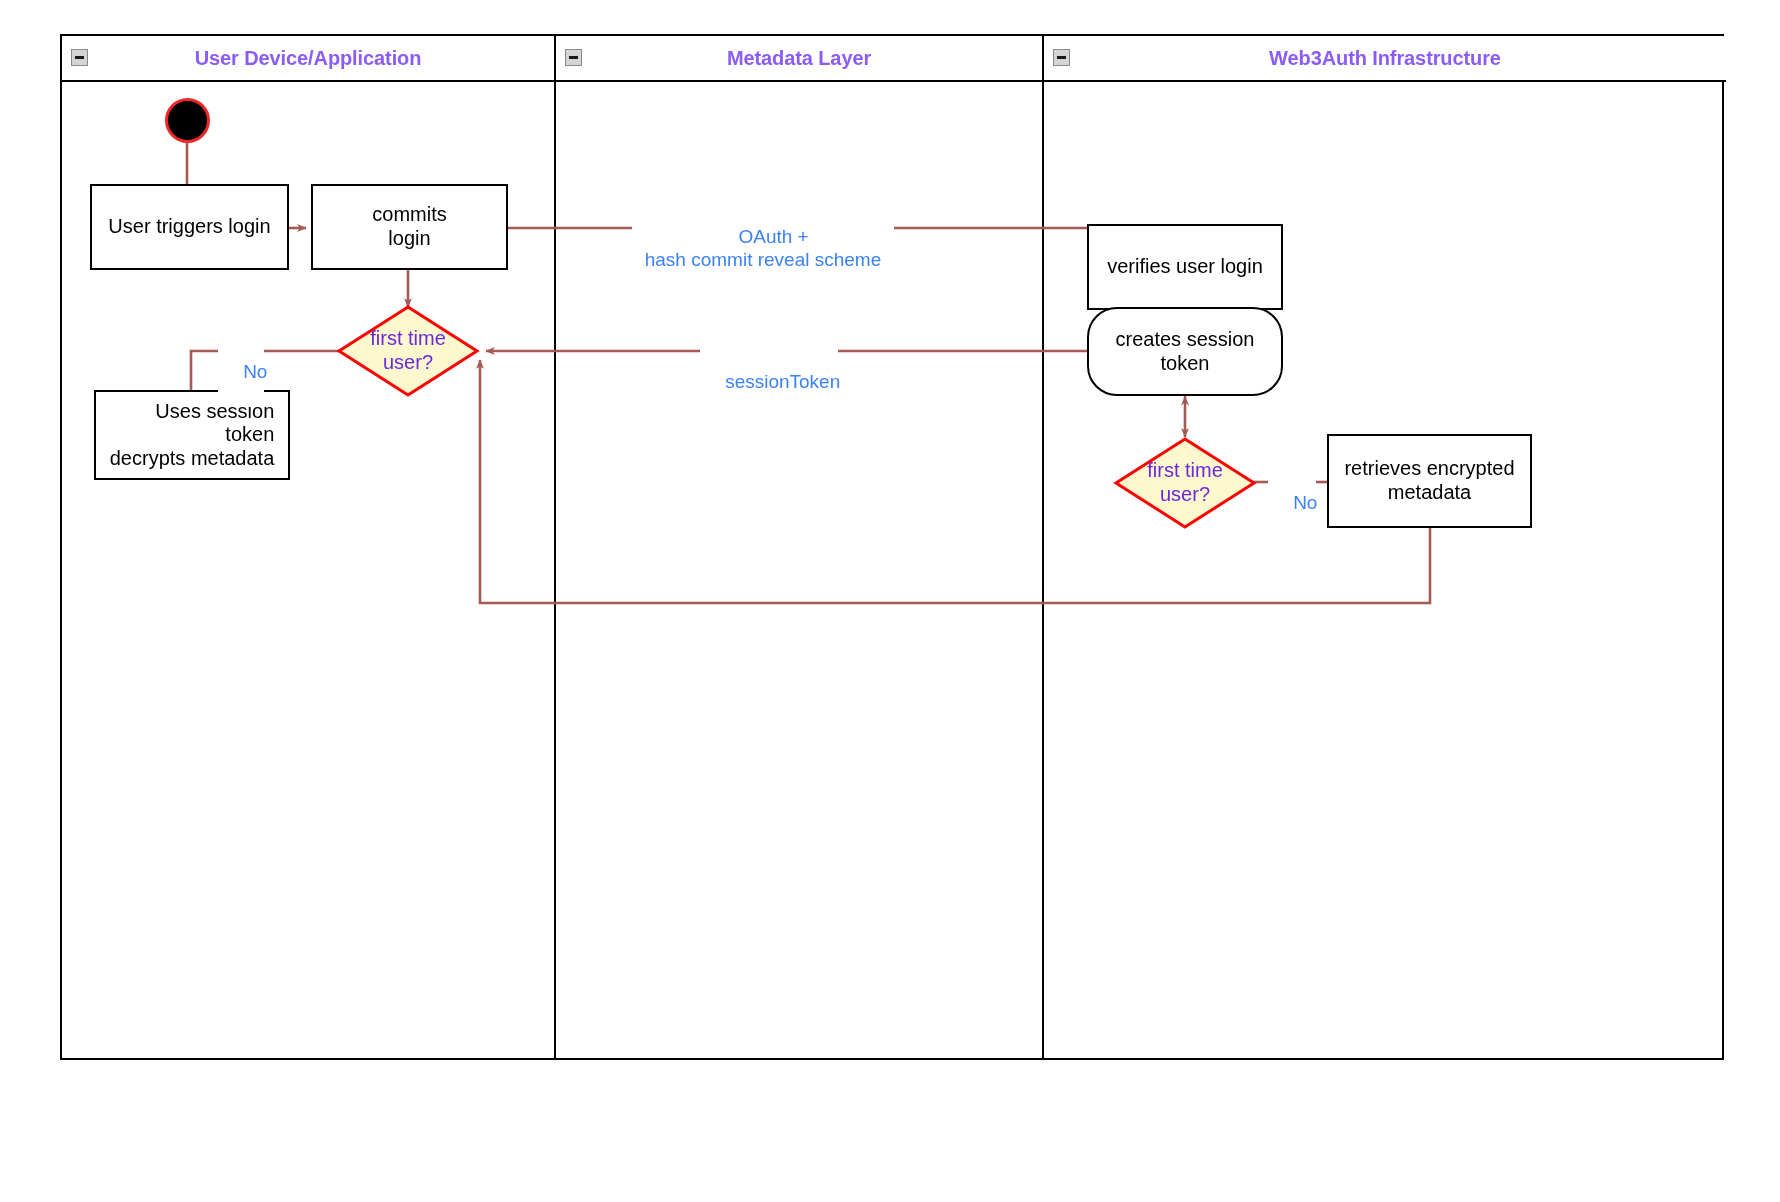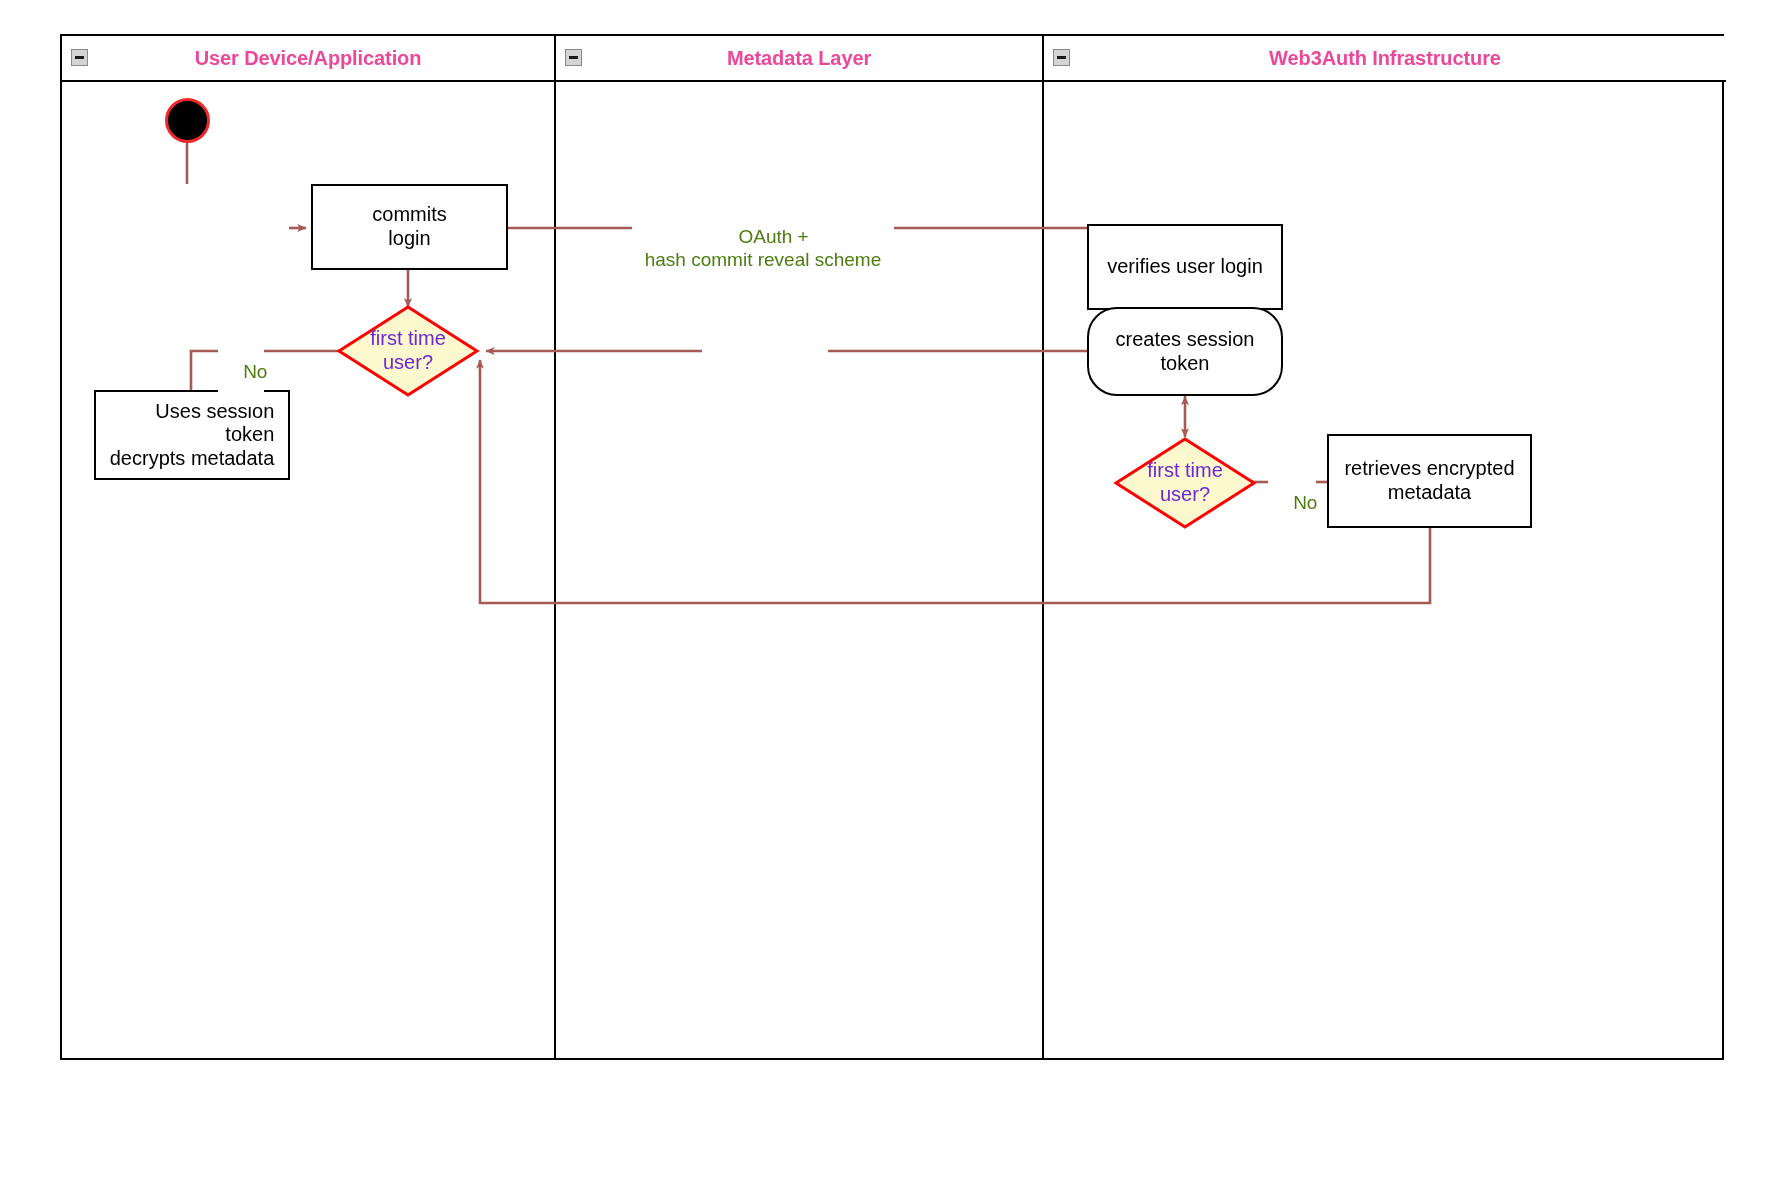--- a/index.html
+++ b/index.html
@@ -49,21 +49,21 @@
     border-bottom: 2px solid #000000;
     box-sizing: border-box;
     display: flex;
     align-items: center;
     justify-content: center;
     background: #ffffff;
   }
   .lane-title {
     font-size: 20px;
     font-weight: bold;
-    color: #ec4899;
+    color: #8b5cf6;
     letter-spacing: -0.1px;
     text-align: left;
     line-height: 1;
   }
   .collapse-icon {
     position: absolute;
     left: 9px;
     top: 13px;
     width: 17px;
     height: 17px;
@@ -112,21 +112,21 @@
     justify-content: center;
     text-align: center;
     font-size: 20px;
     color: #6d28d9;
     line-height: 1.18;
     pointer-events: none;
   }
   .edge-label {
     position: absolute;
     font-size: 19px;
-    color: #4d7c0f;
+    color: #3b82f6;
     line-height: 1.2;
     text-align: center;
     background: #ffffff;
     white-space: pre;
     padding: 0 4px;
   }
   #edges {
     position: absolute;
     left: 0;
     top: 0;
@@ -197,20 +197,23 @@
 
       <path d="M1249,482 L1272,482"></path>
       <path d="M1304,482 L1327,482"></path>
 
       <path d="M1430,528 L1430,603 L480,603 L480,360" marker-end="url(#arrowEnd)"></path>
     </g>
   </svg>
 
   <div class="node start-node" style="left:165px; top:98px; width:45px; height:45px;"></div>
 
+  <div class="node activity" style="left:90px; top:184px; width:199px; height:86px;">
+    <span>User triggers login</span>
+  </div>
 
   <div class="node activity" style="left:311px; top:184px; width:197px; height:86px; white-space:pre-line;">
     <span style="white-space:pre-line;">commits
 login</span>
   </div>
 
   <svg style="position:absolute; left:337px; top:305px; width:142px; height:92px; overflow:visible;" viewBox="0 0 142 92" width="142" height="92">
     <polygon points="71,2 140,46 71,90 2,46" fill="#fdf8cd" stroke="#ff0000" stroke-width="3"></polygon>
   </svg>
   <div class="decision-label" style="left:337px; top:305px; width:142px; height:92px; white-space:pre-line;">
@@ -244,20 +247,23 @@
   <div class="node activity" style="left:1327px; top:434px; width:205px; height:94px; white-space:pre-line;">
     <span style="white-space:pre-line;">retrieves encrypted
 metadata</span>
   </div>
 
   <div class="edge-label" style="left:632px; top:203px; width:254px; text-align:center;">
     <span style="white-space:pre-line;">OAuth +
 hash commit reveal scheme</span>
   </div>
 
+  <div class="edge-label" style="left:700px; top:348px; width:130px; text-align:center;">
+    <span>sessionToken</span>
+  </div>
 
   <div class="edge-label" style="left:218px; top:338px; width:38px; text-align:center;">
     <span>No</span>
   </div>
 
   <div class="edge-label" style="left:1268px; top:469px; width:40px; text-align:center;">
     <span>No</span>
   </div>
 
 </div>

